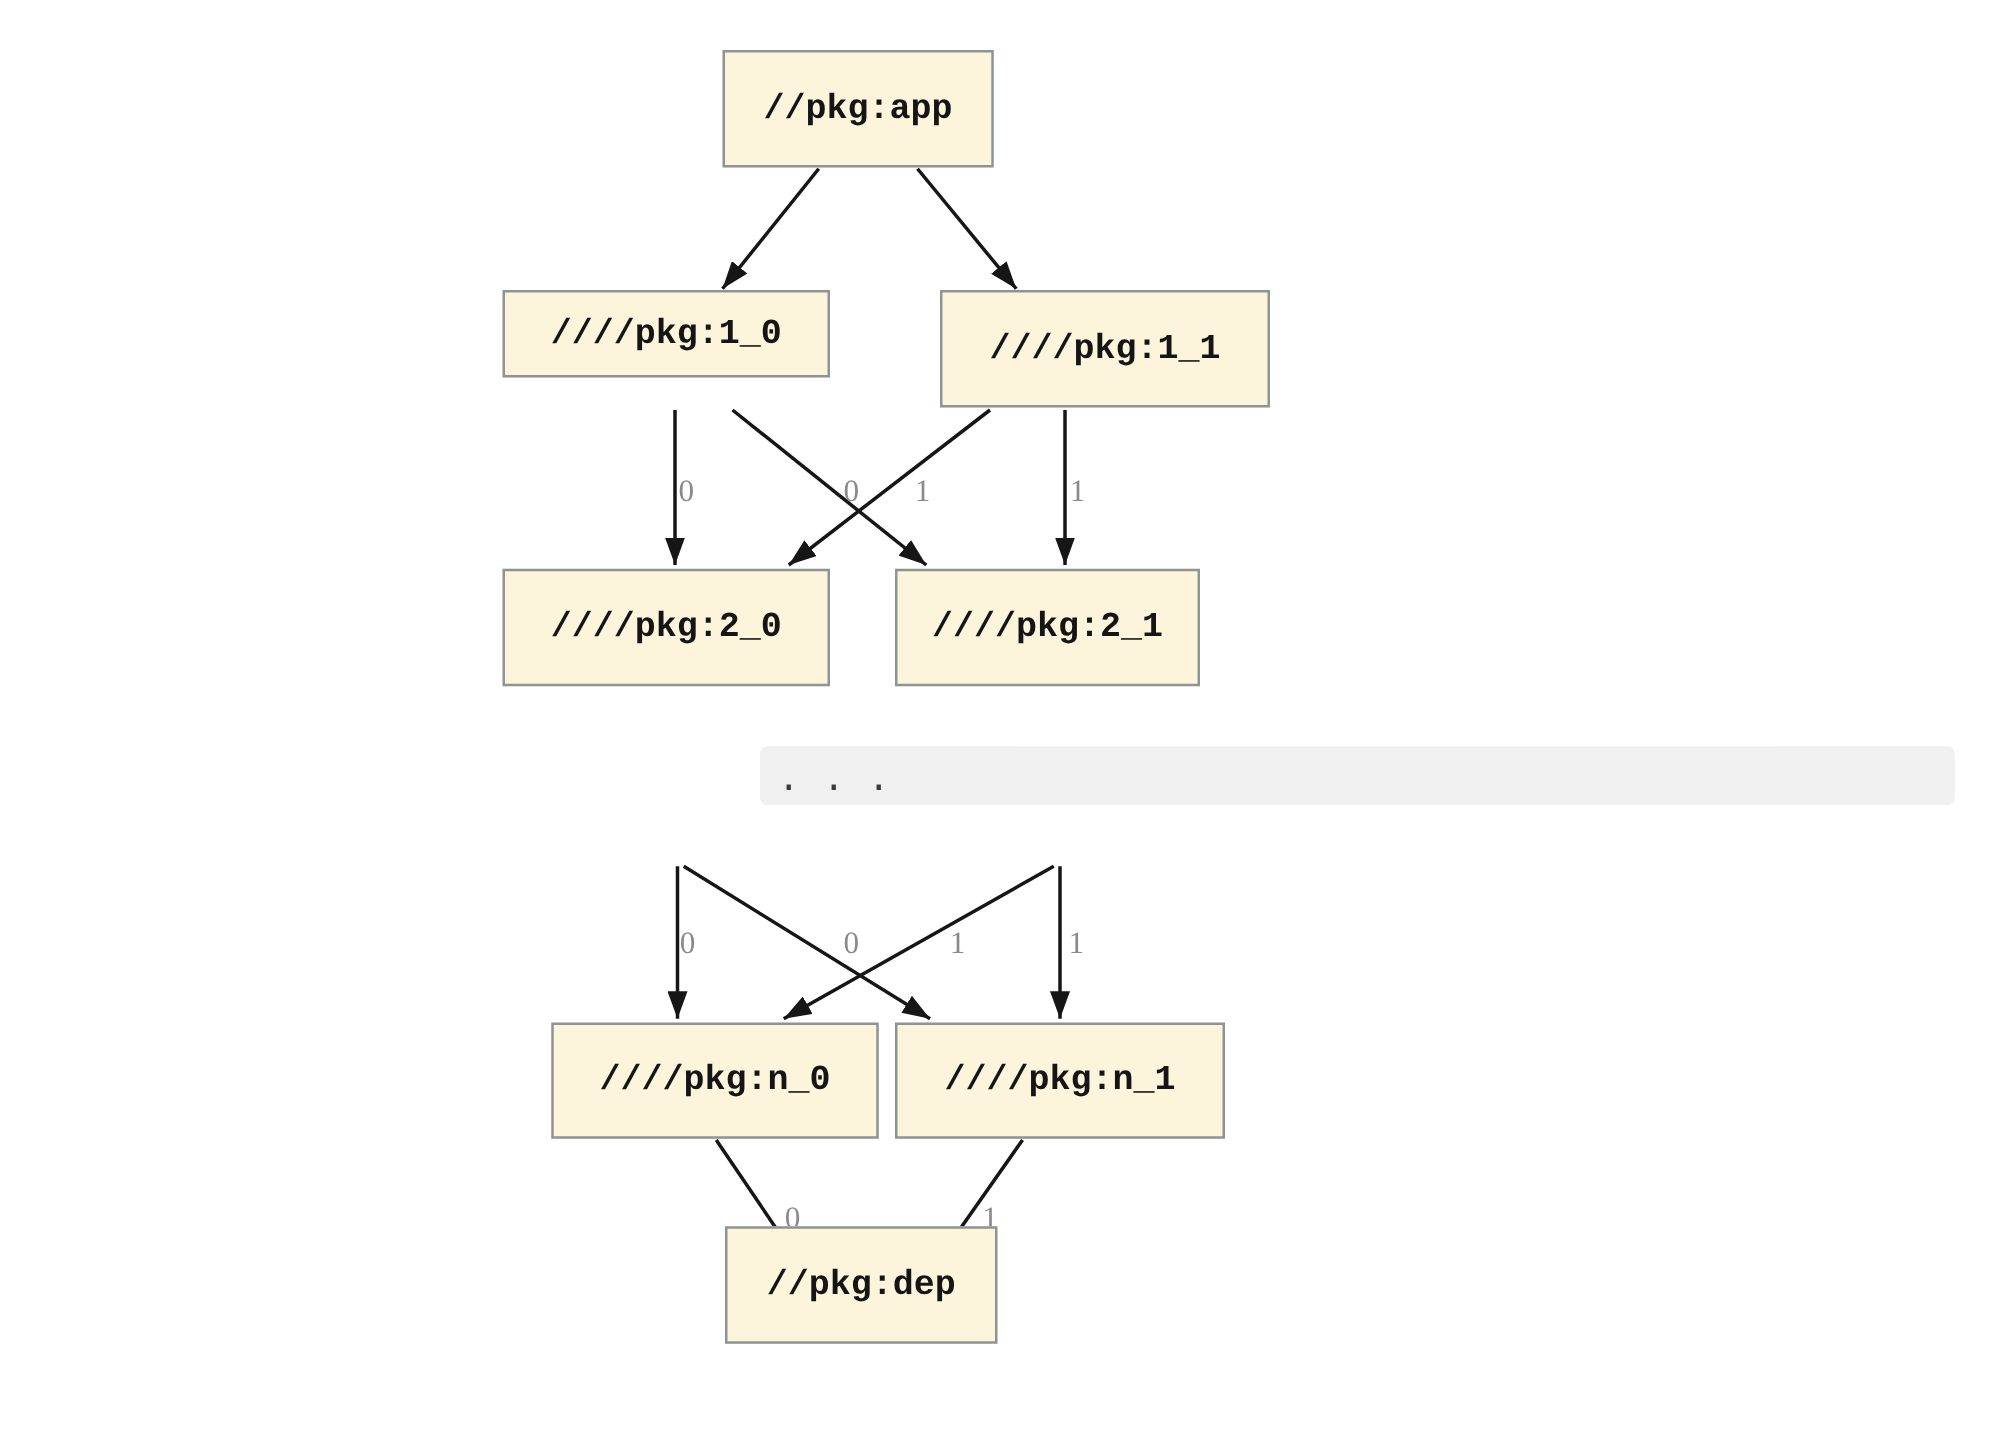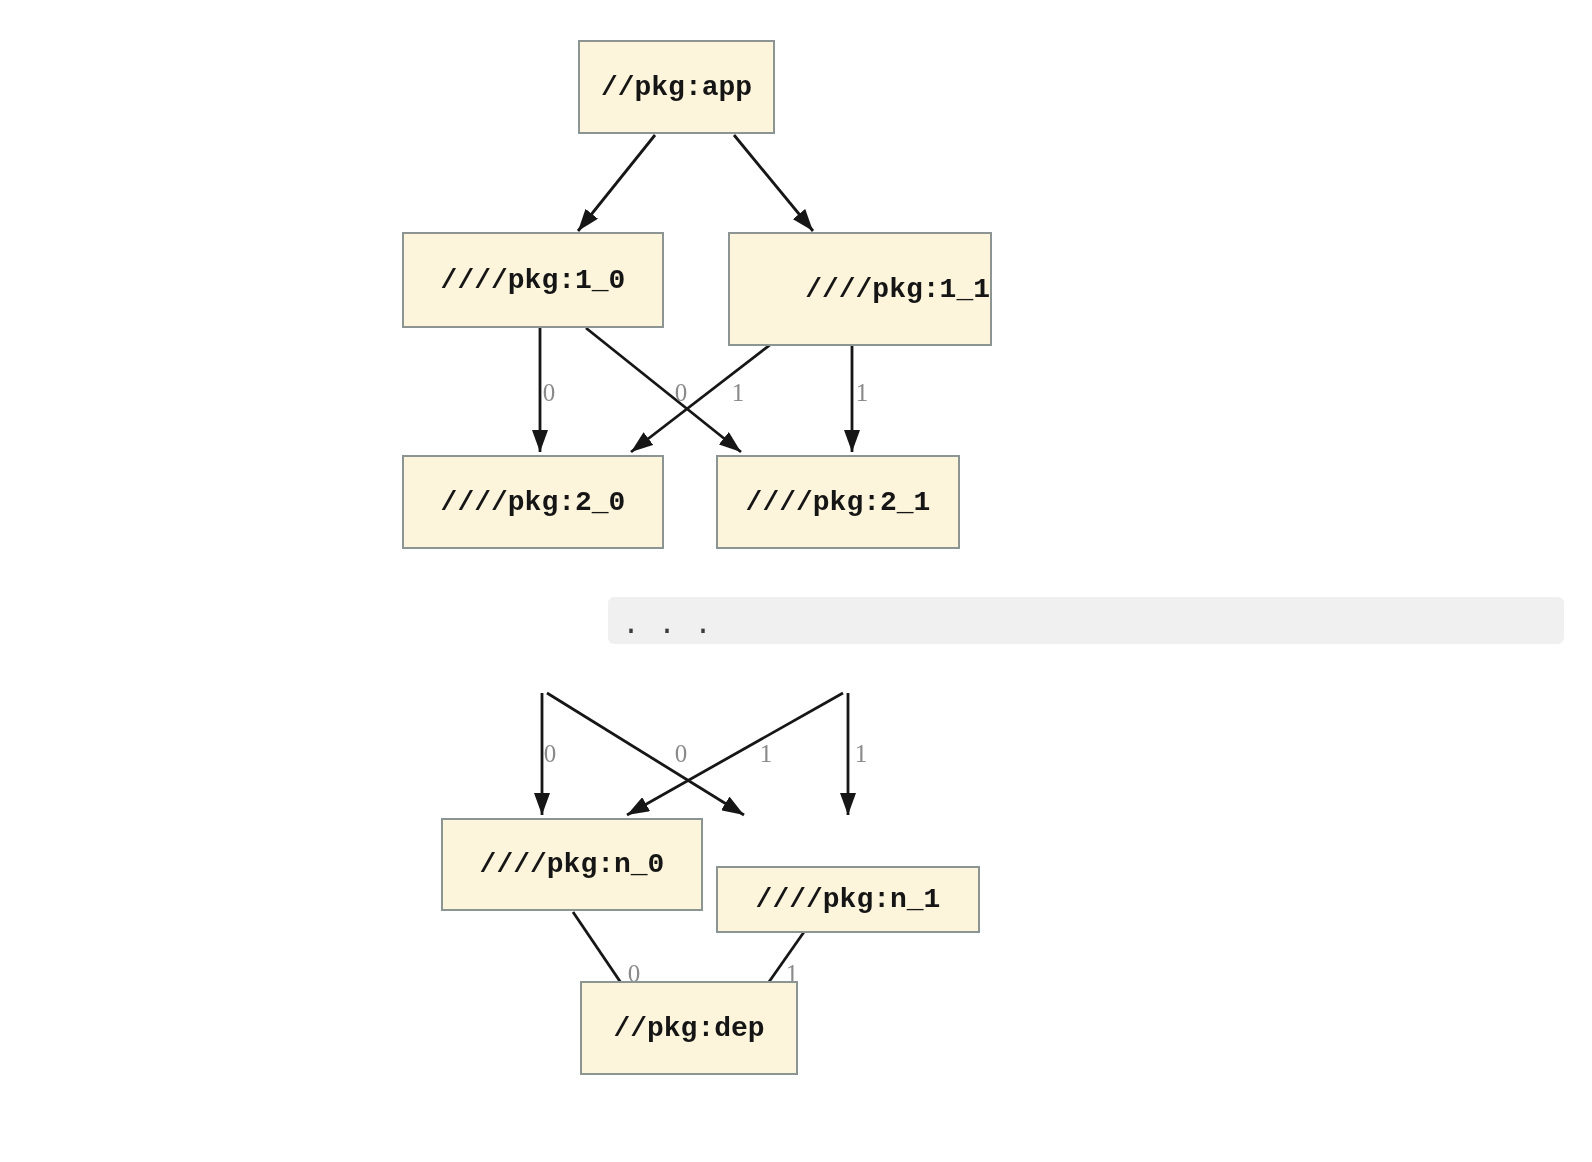--- a/index.html
+++ b/index.html
@@ -32,27 +32,27 @@
     box-sizing:border-box;
     background:var(--node-fill);
     border:2px solid var(--node-border);
     display:flex;align-items:center;justify-content:center;
     font-family:"Liberation Mono",monospace;
     font-weight:bold;
     font-size:28px;
     color:var(--node-text);
     white-space:nowrap;
   }
-  .n-app {left:578px;top:40px;  width:197px;height:94px;}
-  .n-1_0 {left:402px;top:232px; width:262px;height:96px;}
-  .n-1_1 {left:728px;top:232px; width:264px;height:114px;justify-content:flex-end;}
+  .n-app {left:578px;top:40px;  width:217px;height:94px;}
+  .n-1_0 {left:402px;top:232px; width:262px;height:70px;}
+  .n-1_1 {left:752px;top:232px; width:264px;height:94px;}
   .n-2_0 {left:402px;top:455px; width:262px;height:94px;}
   .n-2_1 {left:716px;top:455px; width:244px;height:94px;}
   .n-n_0 {left:402px;top:818px; width:262px;height:93px;margin-left:39px;}
-  .n-n_1 {left:716px;top:818px; width:264px;height:67px;margin-top:48px;}
+  .n-n_1 {left:716px;top:818px; width:264px;height:93px;}
   .n-dep {left:580px;top:981px;width:218px;height:94px;}
   .code-bar{
     position:absolute;
     left:608px;top:597px;width:956px;height:47px;
     box-sizing:border-box;
     background:var(--code-bar-bg);
     border-radius:6px;
     display:flex;align-items:flex-end;
     padding:0 0 2px 14px;
     font-family:"Liberation Mono",monospace;

